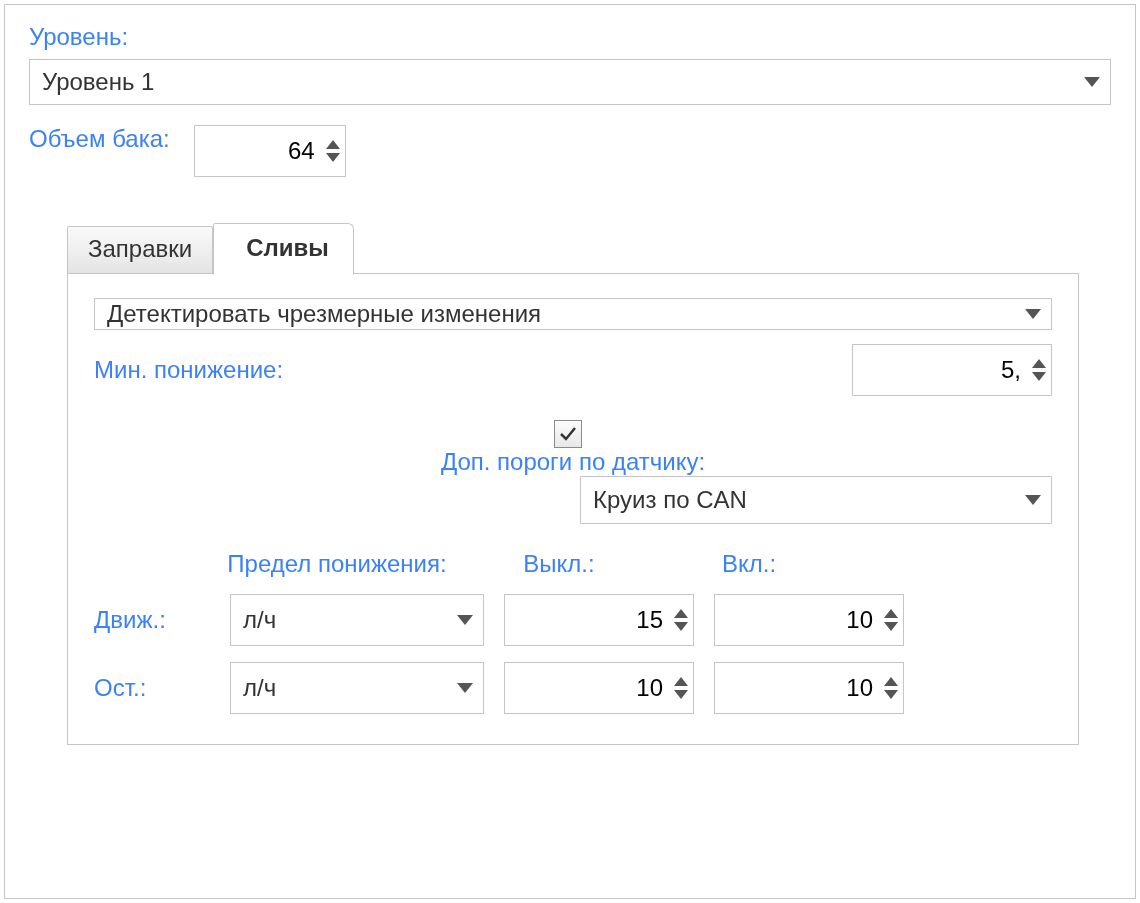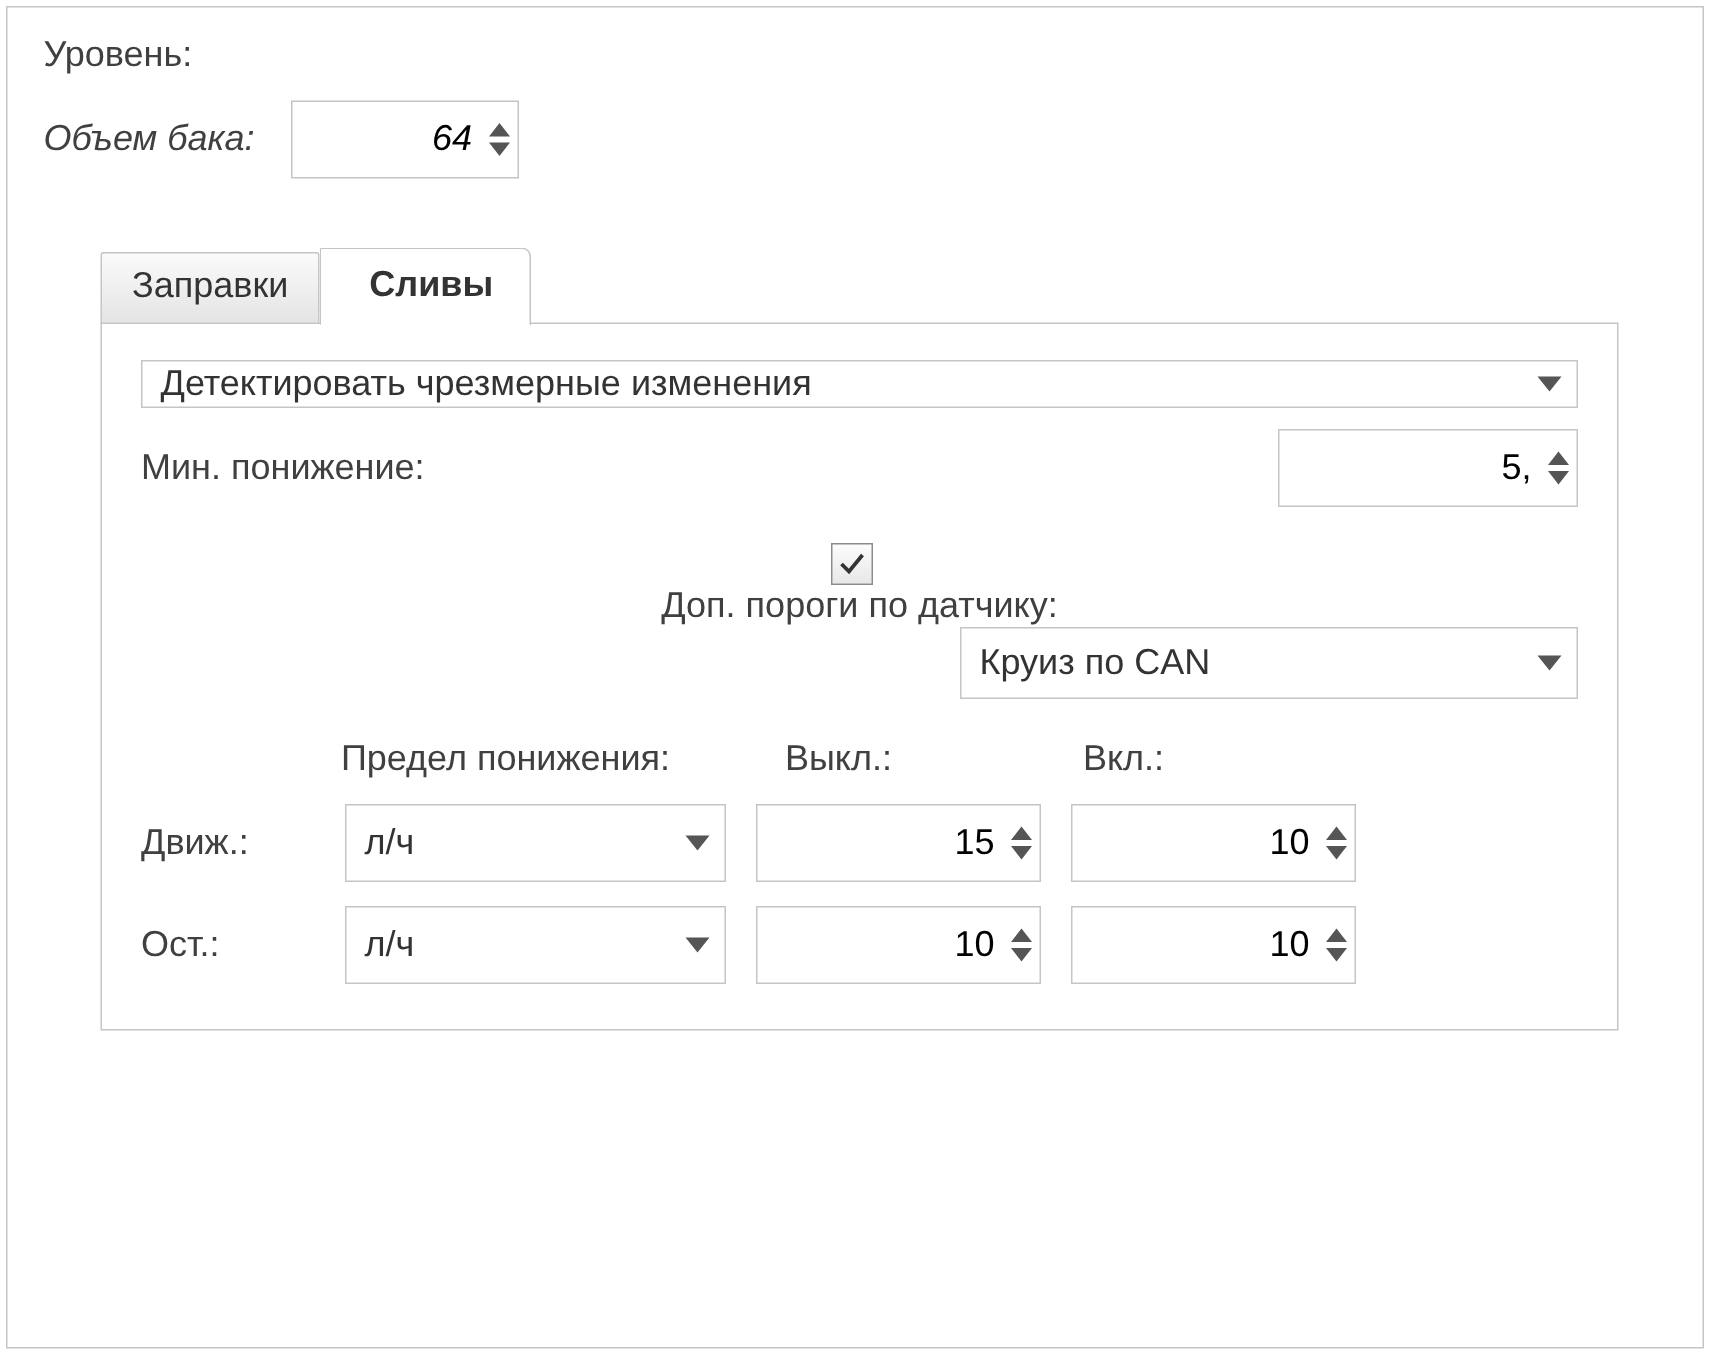--- a/index.html
+++ b/index.html
@@ -9,22 +9,22 @@
   color: #333;
   background: #fff;
   padding: 4px;
 }
 .panel {
   border: 1px solid #c5c5c5;
   padding: 18px 24px 26px 24px;
   width: 1132px;
   height: 895px;
 }
-.row { display: flex; align-items: center; margin-bottom: 16px; font-style: italic; }
-.label { color: #404040; }
+.row { display: flex; margin-bottom: 16px; }
+.label { color: #3b82f6; }
 
 
 .select {
   display: flex;
   align-items: center;
   justify-content: space-between;
   border: 1px solid #c5c5c5;
   background: #fff;
   height: 46px;
   padding: 0 10px 0 12px;
@@ -137,29 +137,33 @@
 
 .full-select { width: 100%; margin-top: 8px; margin-bottom: 20px; }
 
 .tank-row { margin-top: 16px; }
 .tank-row .spinner { width: 152px; margin-left: 24px; }
 
 .min-row { display: flex; align-items: center; justify-content: space-between; margin-top: 14px; margin-bottom: 24px; }
 .min-row .spinner { width: 200px; }
 
 .sensor-row { display: flex; align-items: center; margin-bottom: 8px; flex-direction: column; }
-.sensor-row .select { width: 412px; margin-left: auto; height: 48px; }
+.sensor-row .select { width: 472px; margin-left: auto; height: 48px; }
 </style>
 </head>
 <body>
 
 <div class="panel">
 
   <div class="label">Уровень:</div>
 
+  <div class="select full-select">
+    <span class="sel-text">Уровень 1</span>
+    <span class="caret-down"></span>
+  </div>
 
   <div class="row tank-row">
     <span class="label">Объем бака:</span>
     <div class="spinner">
       <input class="num" value="64" style="">
       <div class="spin-btns">
         <div class="arrow-up"></div>
         <div class="arrow-down"></div>
       </div>
     </div>

